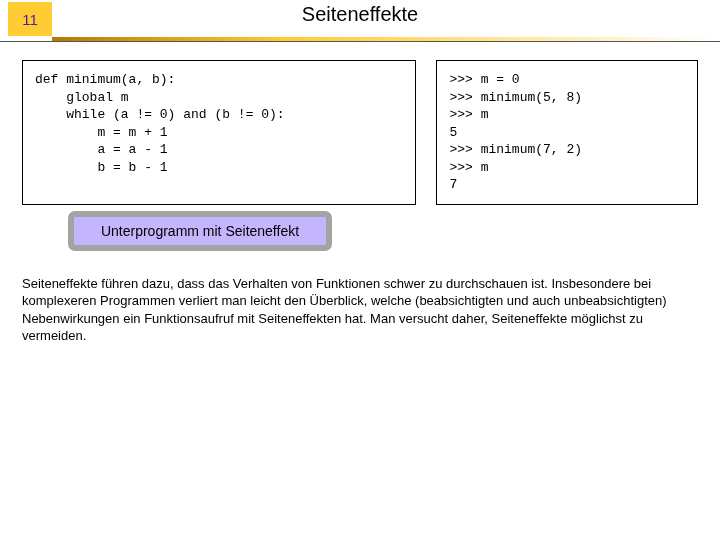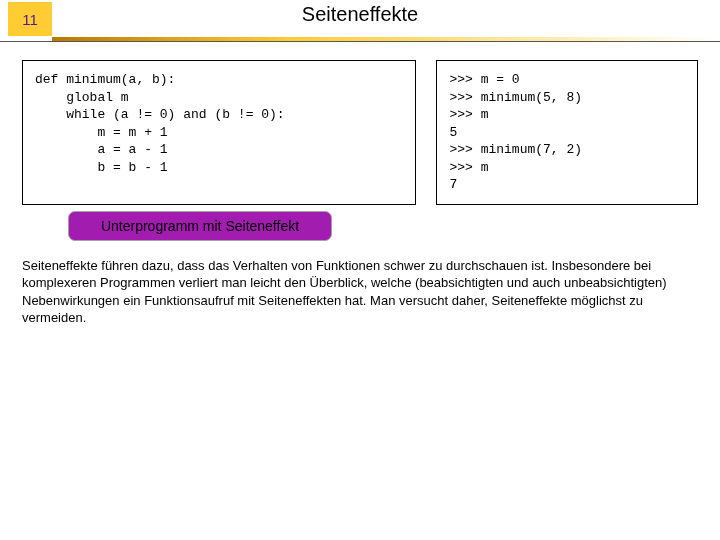--- a/index.html
+++ b/index.html
@@ -69,23 +69,23 @@
     padding: 10px 12px;
     font-family: "Courier New", monospace;
     font-size: 13px;
     line-height: 1.35;
     white-space: pre;
   }
   .codebox.left { flex: 1.22; }
   .codebox.right { flex: 0.78; }
   .callout {
     margin: 10px 0 0 46px;
-    border: 1px solid #a3a3a3;
+    border: 6px solid #a3a3a3;
     border-radius: 7px;
-    background: #a21caf;
+    background: #c4b5fd;
     padding: 6px 16px;
     font-size: 14px;
     width: 264px;
     text-align: center;
     position: relative;
     top: -4px;
   }
 </style>
 </head>
 <body>
@@ -112,15 +112,15 @@
 &gt;&gt;&gt; minimum(5, 8)
 &gt;&gt;&gt; m
 5
 &gt;&gt;&gt; minimum(7, 2)
 &gt;&gt;&gt; m
 7</div>
   </div>
 
   <div class="callout">Unterprogramm mit Seiteneffekt</div>
 
-  <p class="para" style="margin-top:12px">Seiteneffekte führen dazu, dass das Verhalten von Funktionen schwer zu durchschauen ist. Insbesondere bei komplexeren Programmen verliert man leicht den Überblick, welche (beabsichtigten und auch unbeabsichtigten) Nebenwirkungen ein Funktionsaufruf mit Seiteneffekten hat. Man versucht daher, Seiteneffekte möglichst zu vermeiden.</p>
+  <p class="para" style="margin-top:20px">Seiteneffekte führen dazu, dass das Verhalten von Funktionen schwer zu durchschauen ist. Insbesondere bei komplexeren Programmen verliert man leicht den Überblick, welche (beabsichtigten und auch unbeabsichtigten) Nebenwirkungen ein Funktionsaufruf mit Seiteneffekten hat. Man versucht daher, Seiteneffekte möglichst zu vermeiden.</p>
 
 </div>
 
 </body></html>

